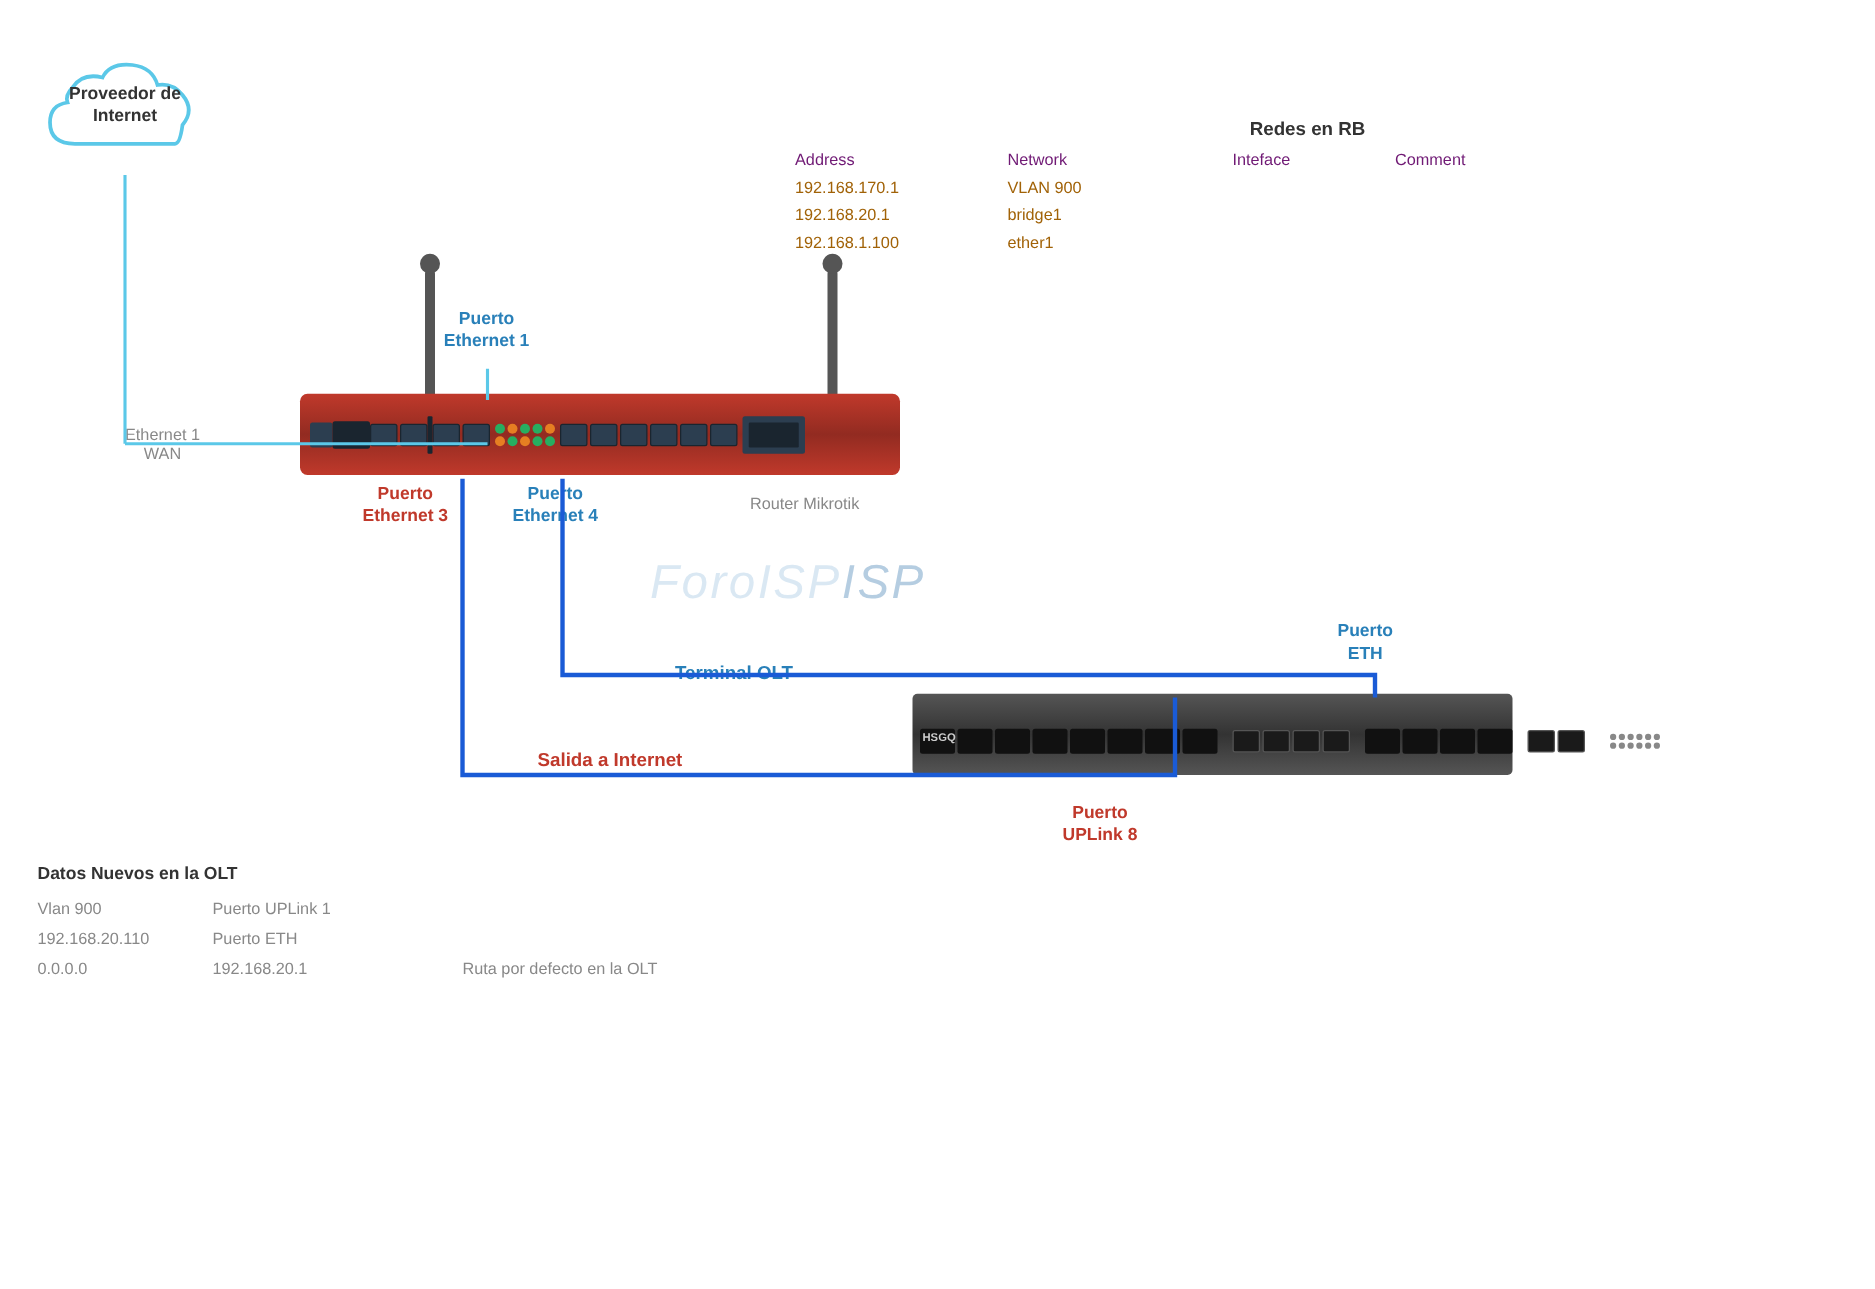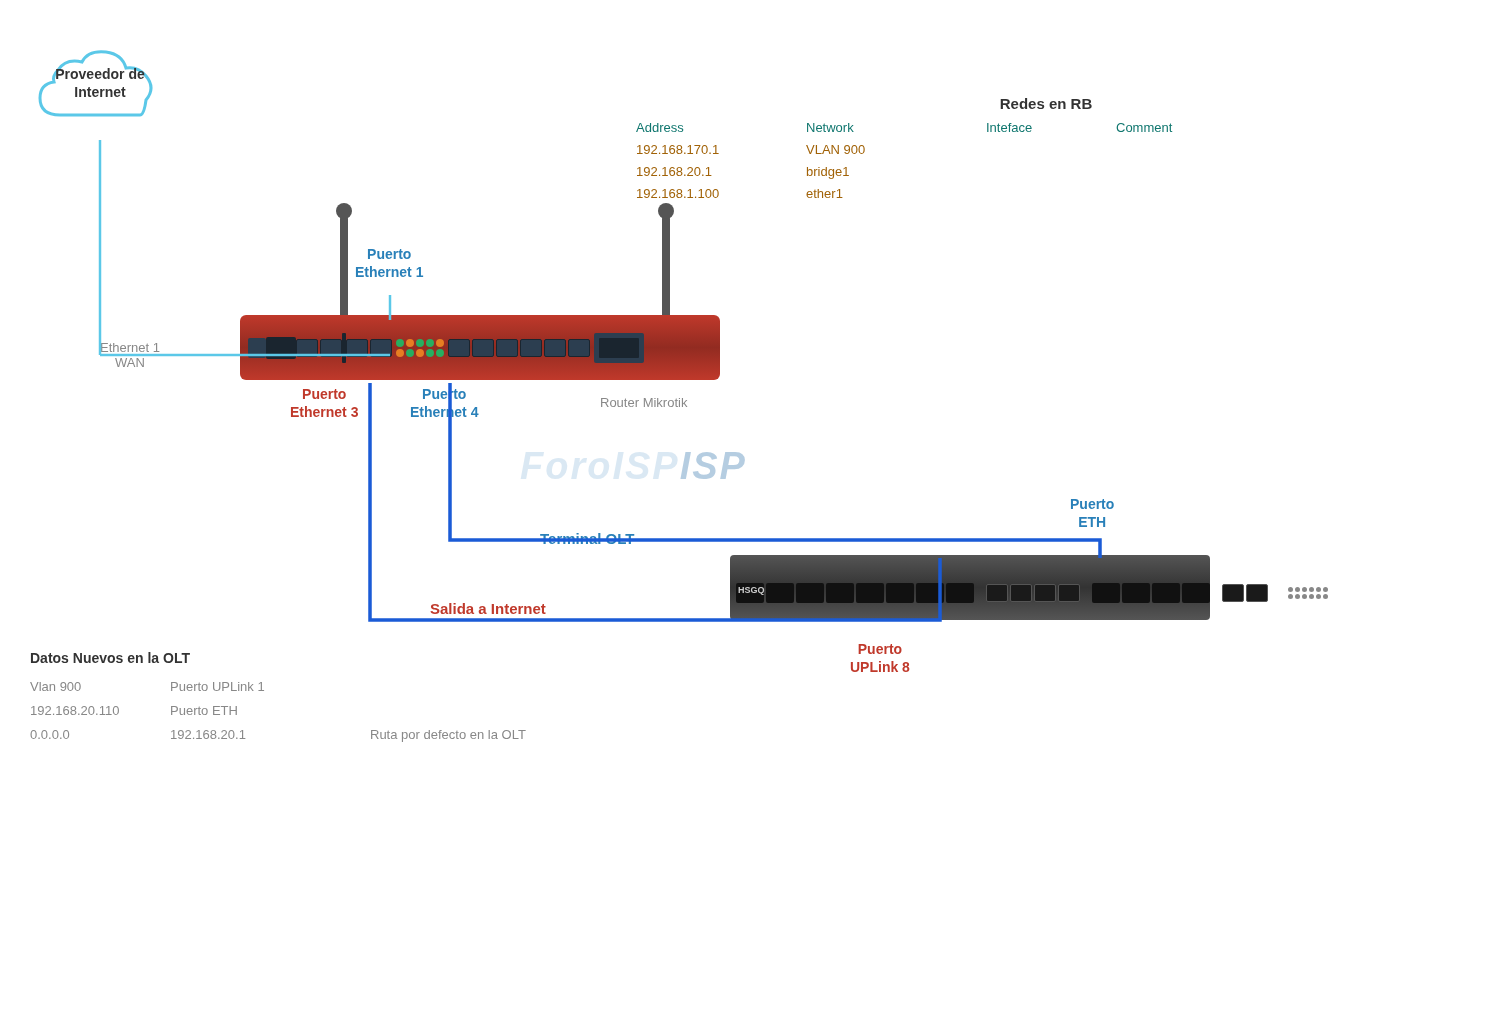--- a/index.html
+++ b/index.html
@@ -51,21 +51,21 @@
     }
     .redes-grid {
       display: grid;
       grid-template-columns: 170px 180px 130px 200px;
       gap: 0;
       font-size: 13px;
       color: #888;
     }
     .redes-grid .col-header {
       font-size: 13px;
-      color: #0f766e;
+      color: #701a75;
       font-weight: normal;
       margin-bottom: 4px;
     }
     .redes-grid .col-data {
       font-size: 13px;
       color: #a16207;
       line-height: 1.7;
     }
 
     .mikrotik-device {
@@ -282,30 +282,30 @@
       pointer-events: none;
     }
 
     
     .watermark {
       position: absolute;
       top: 445px;
       left: 520px;
       font-size: 38px;
       color: rgba(150,190,220,0.35);
-      font-weight: bold;
+      font-weight: normal;
       font-style: italic;
       letter-spacing: 2px;
       pointer-events: none;
     }
 
     
     .info-section {
       position: absolute;
-      top: 650px;
+      top: 690px;
       left: 30px;
       width: 680px;
     }
     .info-title {
       font-size: 14px;
       font-weight: bold;
       color: #333;
       margin-bottom: 10px;
     }
     .info-grid {

